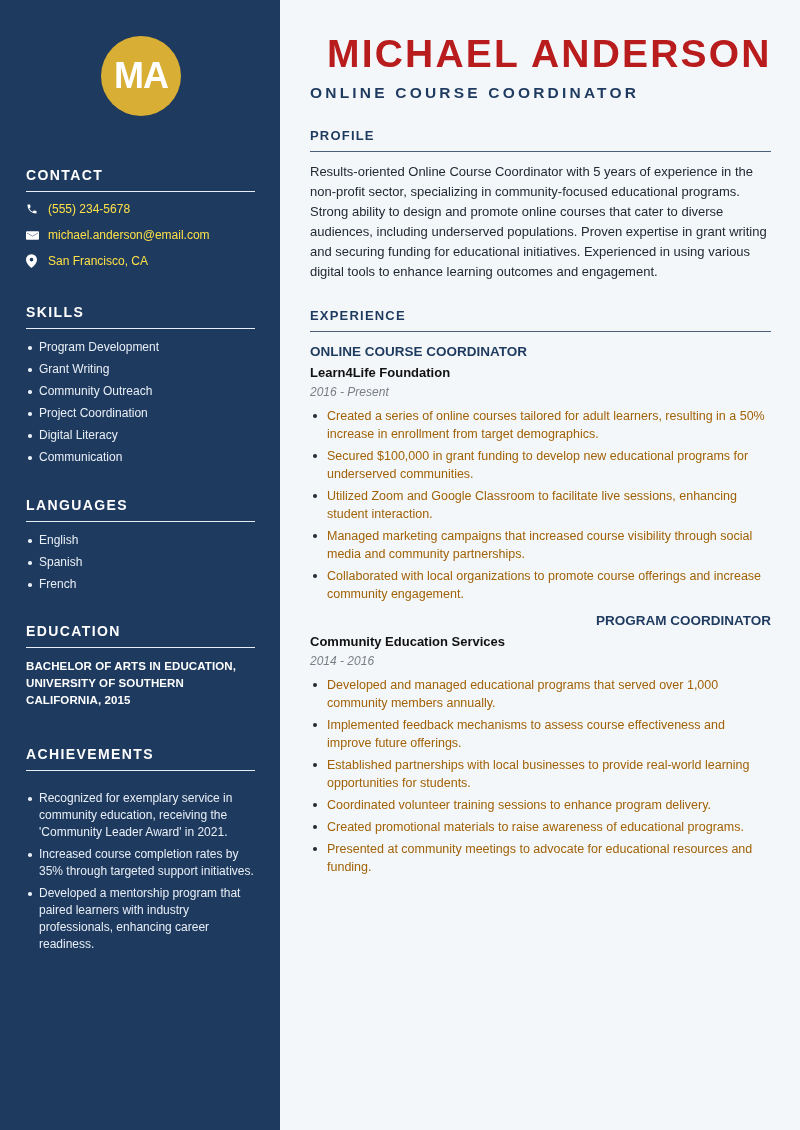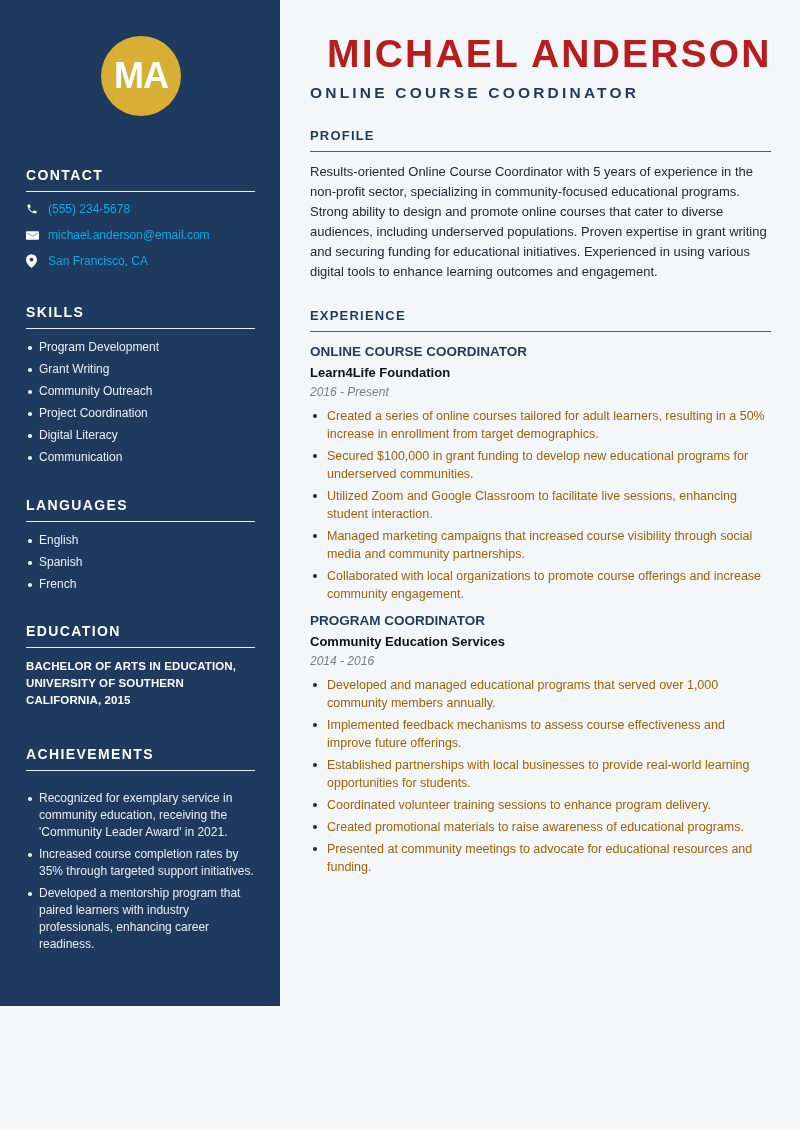--- a/index.html
+++ b/index.html
@@ -5,21 +5,21 @@
   * { box-sizing: border-box; margin: 0; padding: 0; }
   html, body { width: 800px; height: 1130px; }
   body {
     font-family: "Liberation Sans", "DejaVu Sans", sans-serif;
     background: #f4f7fa;
     position: relative;
     overflow: hidden;
   }
   .sidebar {
     position: absolute; left: 0; top: 0;
-    width: 280px; height: 1006px;
+    width: 280px; height: 1130px;
     background: #1e3a5f;
     color: #ffffff;
     padding: 0 26px 0 26px;
   }
   .avatar {
     position: absolute; left: 101px; top: 36px;
     width: 80px; height: 80px; border-radius: 50%;
     background: #d8af34;
     color: #ffffff;
     font-weight: bold; font-size: 36px;
@@ -27,21 +27,21 @@
     letter-spacing: -1px;
   }
   .side-section { position: absolute; left: 26px; width: 229px; }
   .side-heading {
     font-size: 14px; font-weight: bold; letter-spacing: 1.4px;
     padding-bottom: 8px;
     border-bottom: 1.5px solid #e6edf5;
   }
   .contact-row {
     display: flex; align-items: center;
-    font-size: 12px; color: #0ea5e9;
+    font-size: 12px; color: #fde047;
     height: 18px; margin-top: 8px; text-align: center;
   }
   .contact-row .ico { width: 22px; display: flex; align-items: center; }
   .side-list { list-style: none; margin-top: 10px; }
   .side-list li {
     position: relative; padding-left: 13px;
     font-size: 12px; line-height: 17px; color: #e8eef5;
     margin-bottom: 5px;
   }
   .side-list li::before {
@@ -190,21 +190,21 @@
       <ul class="job-list">
         <li>Created a series of online courses tailored for adult learners, resulting in a 50% increase in enrollment from target demographics.</li>
         <li>Secured $100,000 in grant funding to develop new educational programs for underserved communities.</li>
         <li>Utilized Zoom and Google Classroom to facilitate live sessions, enhancing student interaction.</li>
         <li>Managed marketing campaigns that increased course visibility through social media and community partnerships.</li>
         <li>Collaborated with local organizations to promote course offerings and increase community engagement.</li>
       </ul>
     </div>
 
     <div>
-      <div class="job-role" style="margin-top:10px;">PROGRAM COORDINATOR</div>
+      <div class="job-role" style="margin-top:10px;text-align:right;">PROGRAM COORDINATOR</div>
       <div class="job-company">Community Education Services</div>
       <div class="job-dates">2014 - 2016</div>
       <ul class="job-list">
         <li>Developed and managed educational programs that served over 1,000 community members annually.</li>
         <li>Implemented feedback mechanisms to assess course effectiveness and improve future offerings.</li>
         <li>Established partnerships with local businesses to provide real-world learning opportunities for students.</li>
         <li>Coordinated volunteer training sessions to enhance program delivery.</li>
         <li>Created promotional materials to raise awareness of educational programs.</li>
         <li>Presented at community meetings to advocate for educational resources and funding.</li>
       </ul>

